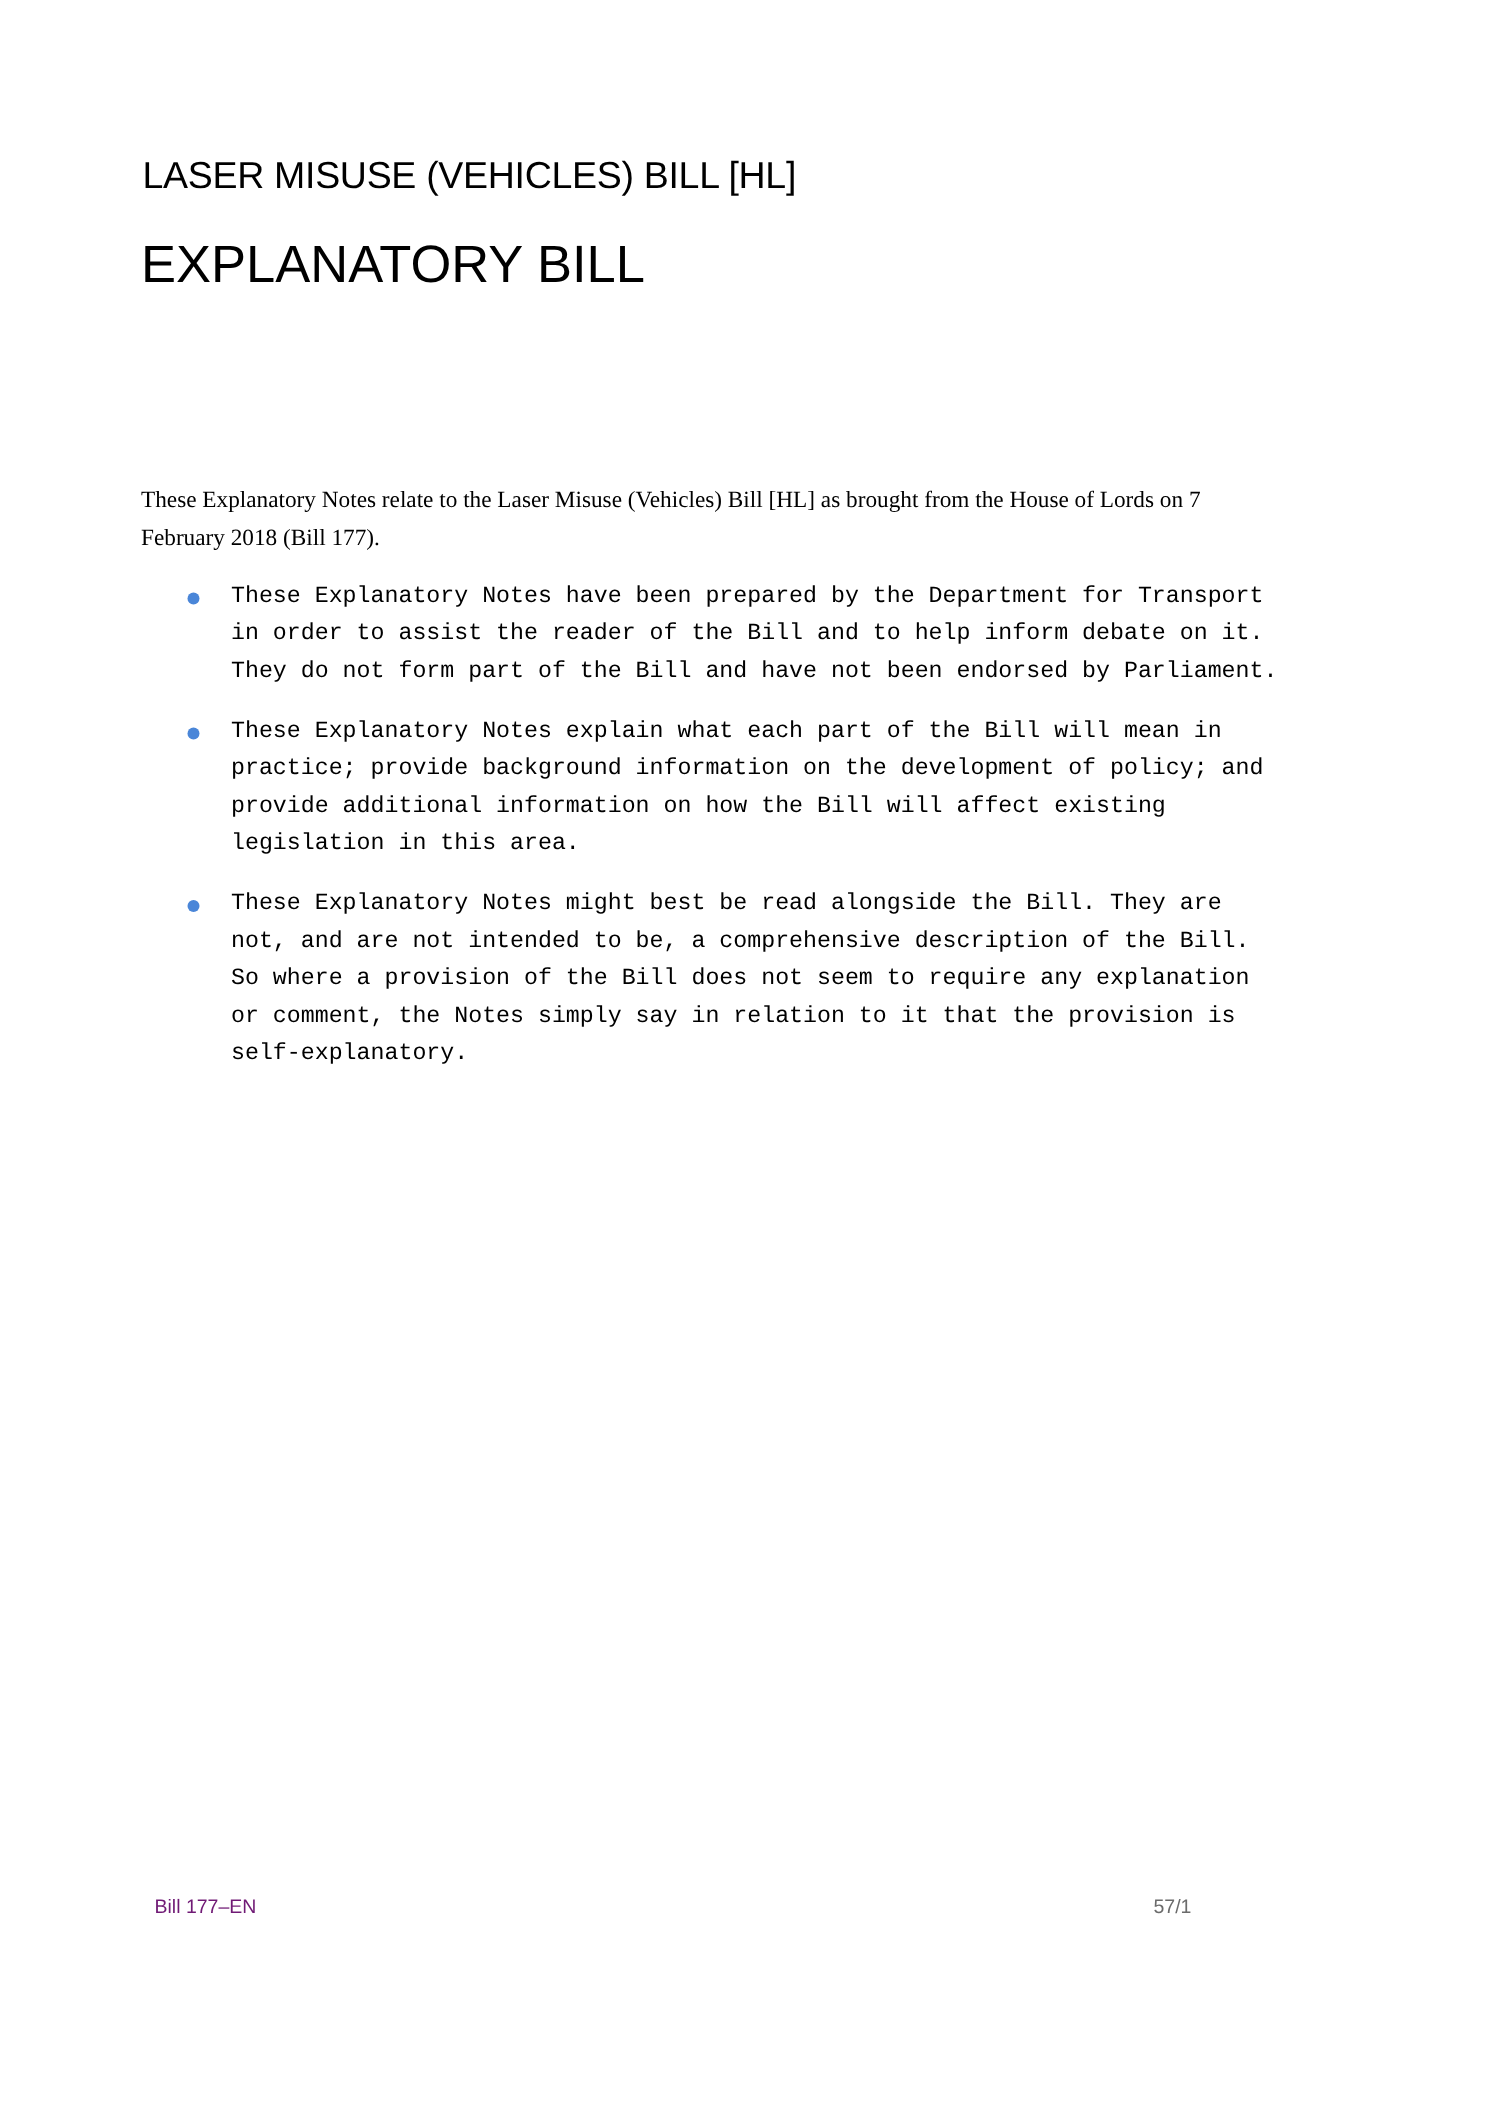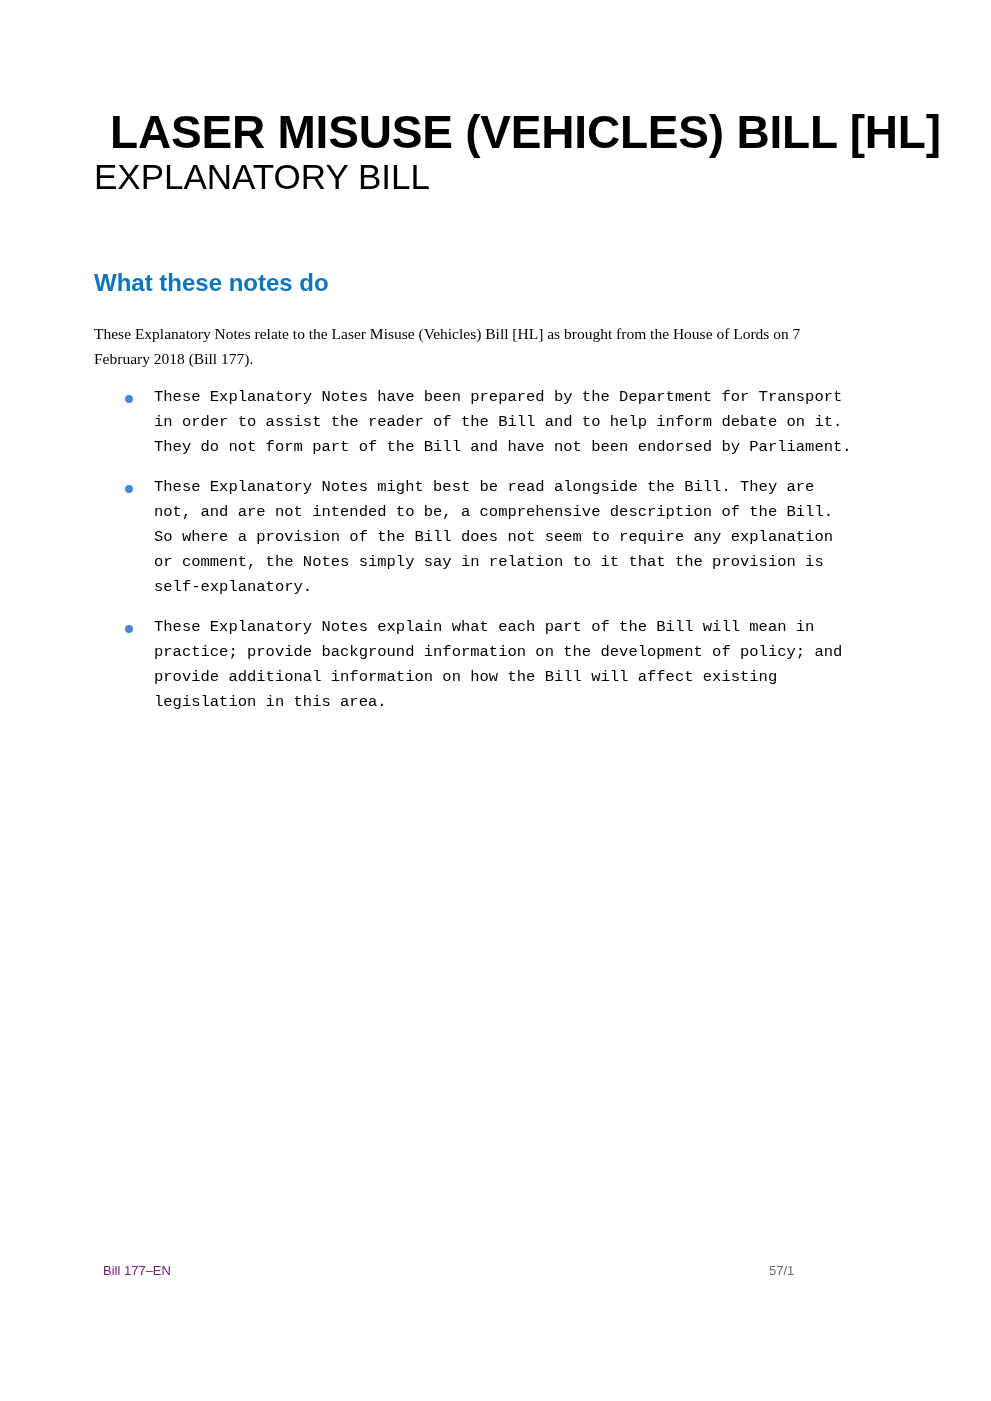--- a/index.html
+++ b/index.html
@@ -17,24 +17,24 @@
     .page {
       position: absolute;
       left: 0; top: 0;
       width: 991px;
       height: 1401px;
     }
     .title {
       position: absolute;
       left: 94px;
       top: 94px;
-      margin: 16px;
+      margin: 1px;
       font-family: "Liberation Sans", sans-serif;
-      font-weight: bold;
-      font-size: 46px;
+      font-weight: normal;
+      font-size: 25px;
       line-height: 44px;
       letter-spacing: -0.2px;
       white-space: nowrap;
     }
     .subtitle {
       position: absolute;
       left: 94px;
       top: 155px;
       margin: 0;
       font-family: "Liberation Sans", sans-serif;
@@ -119,35 +119,34 @@
     }
   </style>
 </head>
 <body>
 
 <div class="page">
 
   <h1 class="title">LASER MISUSE (VEHICLES) BILL [HL]</h1>
   <h2 class="subtitle">EXPLANATORY BILL</h2>
 
-  <h3 class="section-heading">What these notes do</h3>
 
   <p class="intro">These Explanatory Notes relate to the Laser Misuse (Vehicles) Bill [HL] as brought from the House of Lords on 7 February 2018 (Bill 177).</p>
 
   <ul class="bullets">
     <li class="bullet-item">
       <span class="bullet-dot"></span>
       <span class="bullet-text">These Explanatory Notes have been prepared by the Department for Transport in order to assist the reader of the Bill and to help inform debate on it. They do not form part of the Bill and have not been endorsed by Parliament.</span>
     </li>
     <li class="bullet-item">
       <span class="bullet-dot"></span>
-      <span class="bullet-text">These Explanatory Notes might best be read alongside the Bill. They are not, and are not intended to be, a comprehensive description of the Bill. So where a provision of the Bill does not seem to require any explanation or comment, the Notes simply say in relation to it that the provision is self-explanatory.</span>
+      <span class="bullet-text">These Explanatory Notes explain what each part of the Bill will mean in practice; provide background information on the development of policy; and provide additional information on how the Bill will affect existing legislation in this area.</span>
     </li>
     <li class="bullet-item">
       <span class="bullet-dot"></span>
-      <span class="bullet-text">These Explanatory Notes explain what each part of the Bill will mean in practice; provide background information on the development of policy; and provide additional information on how the Bill will affect existing legislation in this area.</span>
+      <span class="bullet-text">These Explanatory Notes might best be read alongside the Bill. They are not, and are not intended to be, a comprehensive description of the Bill. So where a provision of the Bill does not seem to require any explanation or comment, the Notes simply say in relation to it that the provision is self-explanatory.</span>
     </li>
   </ul>
 
   <div class="footer-left">Bill 177–EN</div>
   <div class="footer-right">57/1</div>
 
 </div>
 
 </body></html>

